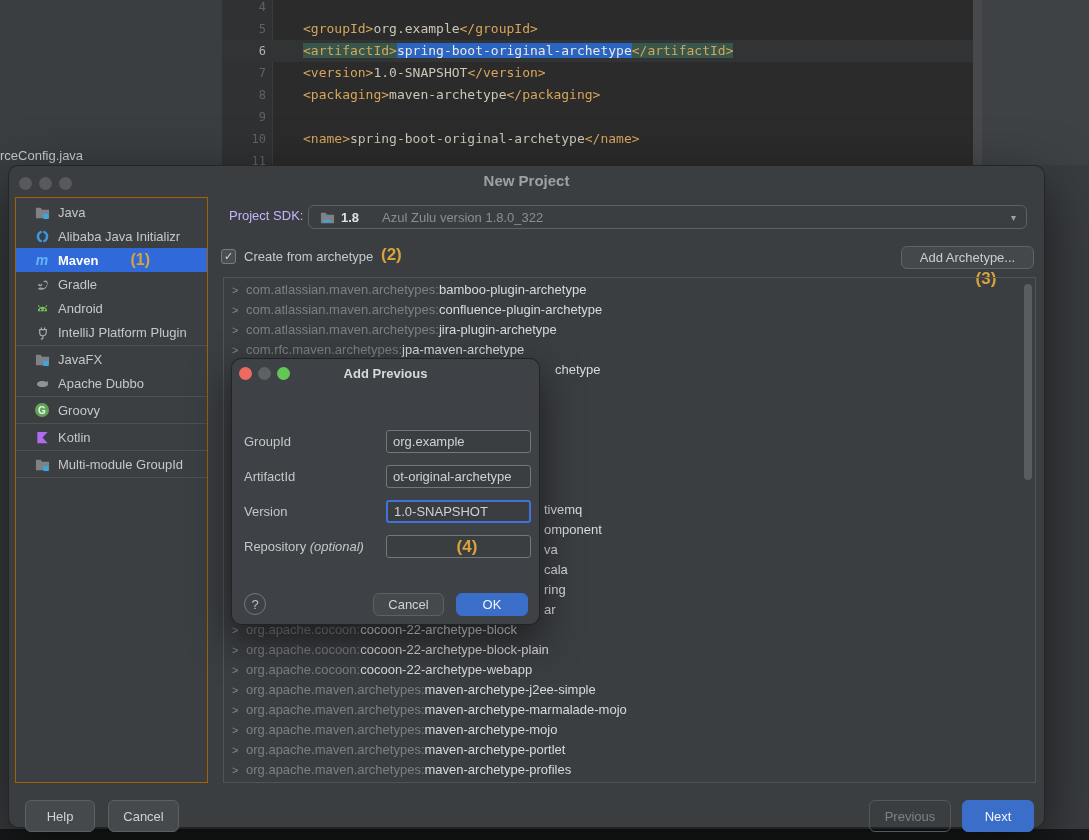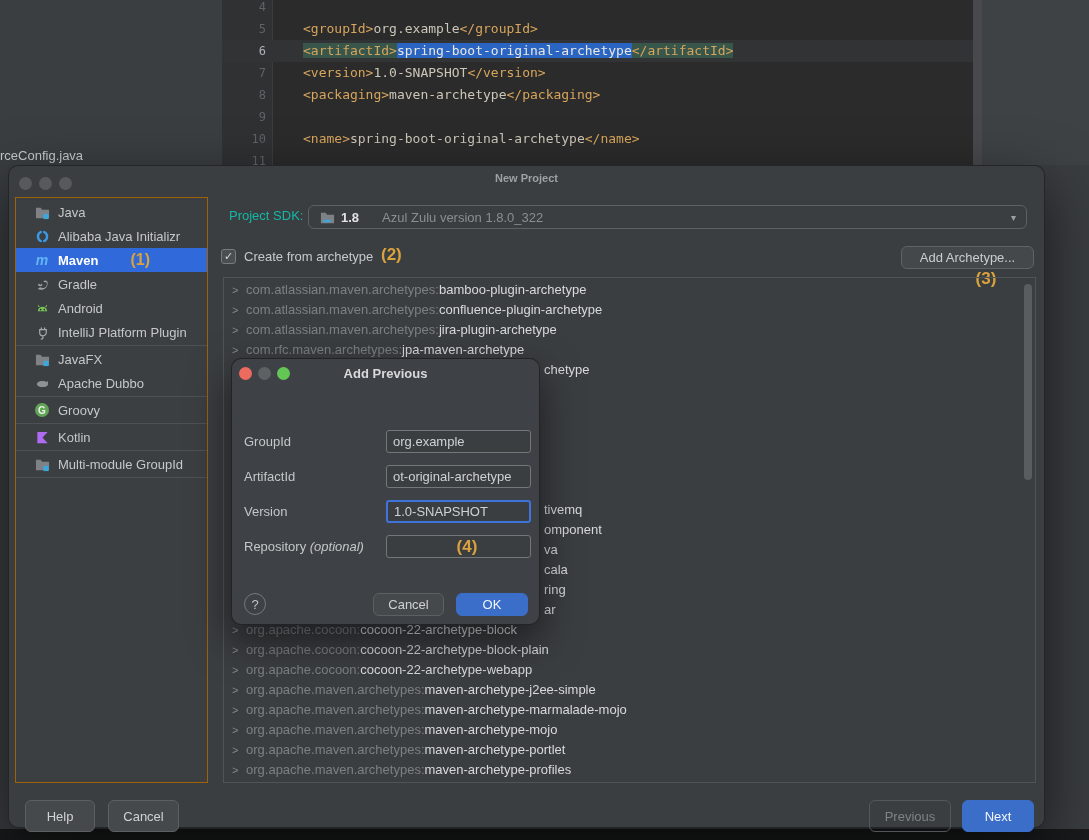--- a/index.html
+++ b/index.html
@@ -32,35 +32,35 @@
   .ann{color:#D9A23E;font-weight:bold;font-size:16px;}
   .btn{position:absolute;height:32px;border-radius:6px;font-size:13px;display:flex;align-items:center;
     justify-content:center;cursor:default;}
   .btn.gray{background:#46494C;border:1px solid #5C6062;color:#CFD2D4;}
   .btn.outline{background:transparent;border:1px solid #53565A;color:#7E8285;}
   .btn.blue{background:#3B6EC9;border:1px solid #3B6EC9;color:#F2F5F9;}
 
   
   .np-dialog{position:absolute;left:8px;top:165px;width:1037px;height:663px;background:#3B3E41;
     border-radius:10px;border:1px solid rgba(0,0,0,.4);box-shadow:0 22px 60px rgba(0,0,0,.6);z-index:2;}
-  .np-title{position:absolute;top:6px;left:0;right:0;text-align:center;font-size:11px;font-weight:bold;color:#9EA1A3;}
+  .np-title{position:absolute;top:6px;left:0;right:0;text-align:center;font-size:15px;font-weight:bold;color:#9EA1A3;}
   .sidebar{position:absolute;left:6px;top:31px;width:193px;height:586px;border:1px solid #a16207;padding-top:2px;background:#3C3F42;}
   .side-item{height:24px;display:flex;align-items:center;padding-left:18px;font-size:13px;color:#C5C8CA;white-space:nowrap;}
   .side-item .lbl{margin-left:8px;}
   .side-item.selected{background:#3069D9;color:#FFFFFF;}
   .side-item.selected .lbl{font-weight:bold;}
   .side-item .ann{margin-left:32px;}
   .side-sep{height:1px;background:#4E5154;margin:1px 0;}
   .icn{width:16px;height:16px;display:inline-flex;align-items:center;justify-content:center;flex:none;}
   .icn svg{width:15px;height:15px;}
   .circle-icon{width:14px;height:14px;border-radius:50%;background:#61A457;color:#E8F2E6;font-size:10px;font-weight:bold;
     display:flex;align-items:center;justify-content:center;}
   .maven-m{color:#64B5F6;font-style:italic;font-weight:bold;font-size:14px;line-height:14px;}
 
-  .sdk-label{position:absolute;left:220px;top:42px;font-size:13px;color:#14b8a6;}
+  .sdk-label{position:absolute;left:220px;top:42px;font-size:13px;color:#c4b5fd;}
   .sdk-combo{position:absolute;left:299px;top:39px;width:719px;height:24px;border:1px solid #5E6163;border-radius:6px;
     display:flex;align-items:center;padding:0 10px;gap:6px;font-size:13px;}
   .sdk-combo b{color:#E0E2E4;}
   .sdk-combo .sdk-name{color:#8A8E90;margin-left:17px;}
   .sdk-combo .arrow{margin-left:auto;color:#9DA1A4;font-size:10px;}
 
   .cb-box{position:absolute;left:212px;top:83px;width:15px;height:15px;border-radius:3px;background:#4A4E51;
     border:1px solid #787C7E;color:#D6D9DB;font-size:11px;line-height:13px;text-align:center;}
   .cb-label{position:absolute;left:235px;top:83px;height:15px;line-height:15px;font-size:13px;color:#C6C9CB;}
   .ann-2{position:absolute;left:372px;top:79px;font-size:17px;}
@@ -318,21 +318,21 @@
         <div class="arch-row" style="top: 462px;">
           <span class="chev">&gt;</span>
           <span class="pfx">org.apache.maven.archetypes:</span>
           <span class="nm">maven-archetype-portlet</span>
         </div>
         <div class="arch-row" style="top: 482px;">
           <span class="chev">&gt;</span>
           <span class="pfx">org.apache.maven.archetypes:</span>
           <span class="nm">maven-archetype-profiles</span>
         </div>
-        <div class="arch-frag" style="top: 82px;">chetype</div>
+        <div class="arch-frag" style="top: 82px; margin-left: 11px;">chetype</div>
         <div class="arch-frag" style="top: 222px;">tivemq</div>
         <div class="arch-frag" style="top: 242px;">omponent</div>
         <div class="arch-frag" style="top: 262px;">va</div>
         <div class="arch-frag" style="top: 282px;">cala</div>
         <div class="arch-frag" style="top: 302px;">ring</div>
         <div class="arch-frag" style="top: 322px;">ar</div>
       </div>
 
     <div class="btn gray" style="left:16px;top:634px;width:70px;">Help</div>
     <div class="btn gray" style="left:99px;top:634px;width:71px;">Cancel</div>

